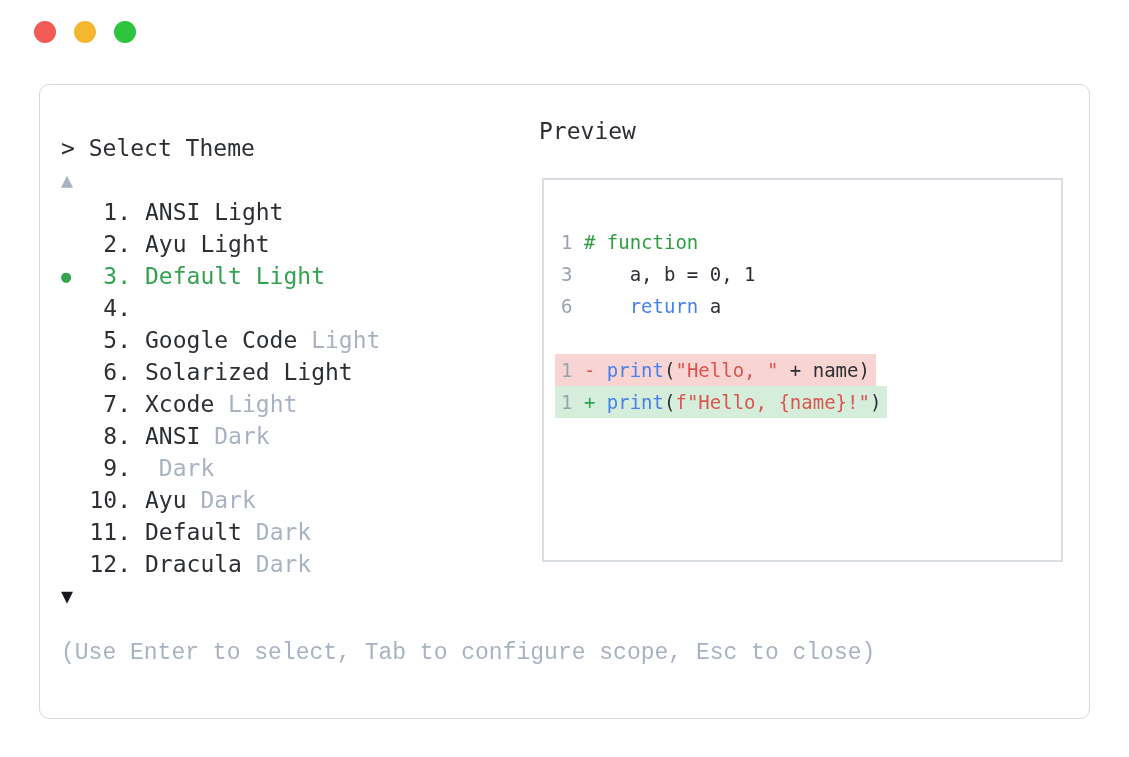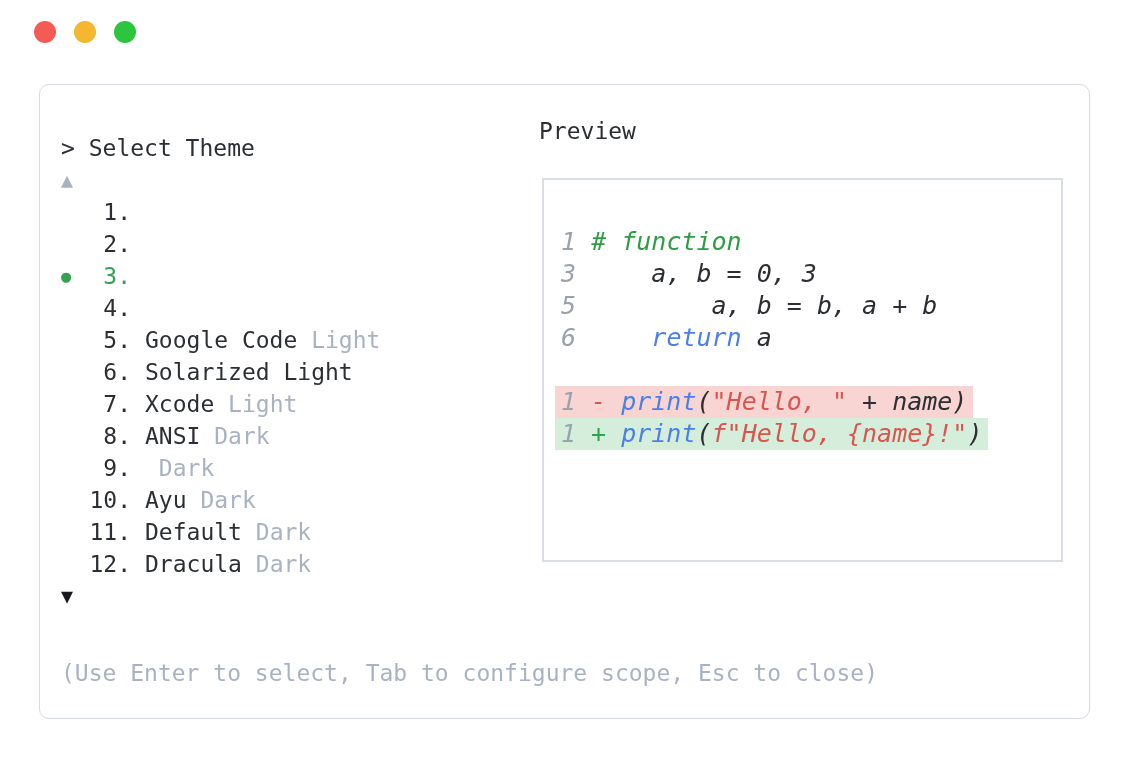--- a/index.html
+++ b/index.html
@@ -30,74 +30,73 @@
   .theme-row .gap{width:14px;}
   .theme-row .label{color:var(--text);}
   .theme-row .muted-suffix{color:var(--muted);}
   .theme-row.selected .num,.theme-row.selected .label{color:var(--selected-green);}
 
   
   .preview-label{position:absolute;left:499px;top:30px;}
   .preview-box{position:absolute;left:502px;top:93px;width:521px;height:384px;box-sizing:border-box;
                border:2px solid var(--preview-border);background:#fff;}
   .code{padding:46px 0 0 17px;}
-  .code-line{height:32px;font-size:25px;line-height:32px;white-space:pre;font-style:italic;}
+  .code-line{height:32px;font-size:19px;line-height:32px;white-space:pre;}
   .code-line.removed{background:var(--removed-bg);display:table;padding:0 6px;margin-left:-6px;}
   .code-line.added{background:var(--added-bg);display:table;padding:0 6px;margin-left:-6px;}
   .line-num{color:var(--line-number);}
   .tk-plain{color:var(--text);}
   .tk-kw{color:var(--keyword-blue);}
   .tk-str{color:var(--string-red);}
   .tk-com{color:var(--comment-green);}
   .tk-minus{color:var(--minus-red);}
   .tk-plus{color:var(--plus-green);}
 
   
-  .hint{position:absolute;left:21px;top:572px;color:var(--muted);}
+  .hint{position:absolute;left:21px;top:552px;color:var(--muted);font-family:Liberation Mono, monospace;}
 </style>
 </head>
 <body>
 
 <div class="stage">
 
   <div class="traffic-lights">
     <span class="light red"></span>
     <span class="light yellow"></span>
     <span class="light green"></span>
   </div>
 
   <div class="panel">
 
     <div class="list-col">
       <div class="row mono">&gt; Select Theme</div>
       <div class="row arrow-up">▲</div>
       <div id="theme-list">
-          <div class="theme-row"><span class="marker"> </span><span class="num">1.</span><span class="gap"></span></div>
-          <div class="theme-row"><span class="marker"> </span><span class="num">2.</span><span class="gap"></span></div>
-          <div class="theme-row selected"><span class="marker">●</span><span class="num">3.</span><span class="gap"></span></div>
+          <div class="theme-row"><span class="marker"> </span><span class="num">1.</span><span class="gap"></span><span class="label">ANSI Light</span></div>
+          <div class="theme-row"><span class="marker"> </span><span class="num">2.</span><span class="gap"></span><span class="label">Ayu Light</span></div>
+          <div class="theme-row selected"><span class="marker">●</span><span class="num">3.</span><span class="gap"></span><span class="label">Default Light</span></div>
           <div class="theme-row"><span class="marker"> </span><span class="num">4.</span><span class="gap"></span></div>
           <div class="theme-row"><span class="marker"> </span><span class="num">5.</span><span class="gap"></span><span class="label">Google Code</span><span class="muted-suffix"> Light</span></div>
           <div class="theme-row"><span class="marker"> </span><span class="num">6.</span><span class="gap"></span><span class="label">Solarized Light</span></div>
           <div class="theme-row"><span class="marker"> </span><span class="num">7.</span><span class="gap"></span><span class="label">Xcode</span><span class="muted-suffix"> Light</span></div>
           <div class="theme-row"><span class="marker"> </span><span class="num">8.</span><span class="gap"></span><span class="label">ANSI</span><span class="muted-suffix"> Dark</span></div>
           <div class="theme-row"><span class="marker"> </span><span class="num">9.</span><span class="gap"></span><span class="muted-suffix"> Dark</span></div>
           <div class="theme-row"><span class="marker"> </span><span class="num">10.</span><span class="gap"></span><span class="label">Ayu</span><span class="muted-suffix"> Dark</span></div>
           <div class="theme-row"><span class="marker"> </span><span class="num">11.</span><span class="gap"></span><span class="label">Default</span><span class="muted-suffix"> Dark</span></div>
           <div class="theme-row"><span class="marker"> </span><span class="num">12.</span><span class="gap"></span><span class="label">Dracula</span><span class="muted-suffix"> Dark</span></div>
         </div>
       <div class="row arrow-down">▼</div>
     </div>
 
     <div class="preview-label mono">Preview</div>
 
     <div class="preview-box">
       <div class="code" id="code-preview">
           <div class="code-line"><span class="line-num">1</span> <span class="tk-com"># function</span></div>
-          <div class="code-line"><span class="line-num">3</span> <span class="tk-plain">    a, b = 0, 3</span></div>
-          <div class="code-line"><span class="line-num">5</span> <span class="tk-plain">        a, b = b, a + b</span></div>
+          <div class="code-line"><span class="line-num">3</span> <span class="tk-plain">    a, b = 0, 1</span></div>
           <div class="code-line"><span class="line-num">6</span> <span class="tk-plain">    </span><span class="tk-kw">return</span><span class="tk-plain"> a</span></div>
           <div class="code-line blank"></div>
           <div class="code-line removed"><span class="line-num">1</span><span class="tk-minus"> - </span><span class="tk-kw">print</span><span class="tk-plain">(</span><span class="tk-str">"Hello, "</span><span class="tk-plain"> + name)</span></div>
           <div class="code-line added"><span class="line-num">1</span><span class="tk-plus"> + </span><span class="tk-kw">print</span><span class="tk-plain">(</span><span class="tk-str">f"Hello, {name}!"</span><span class="tk-plain">)</span></div>
         </div>
     </div>
 
     <div class="hint mono">(Use Enter to select, Tab to configure scope, Esc to close)</div>
   </div>
 

